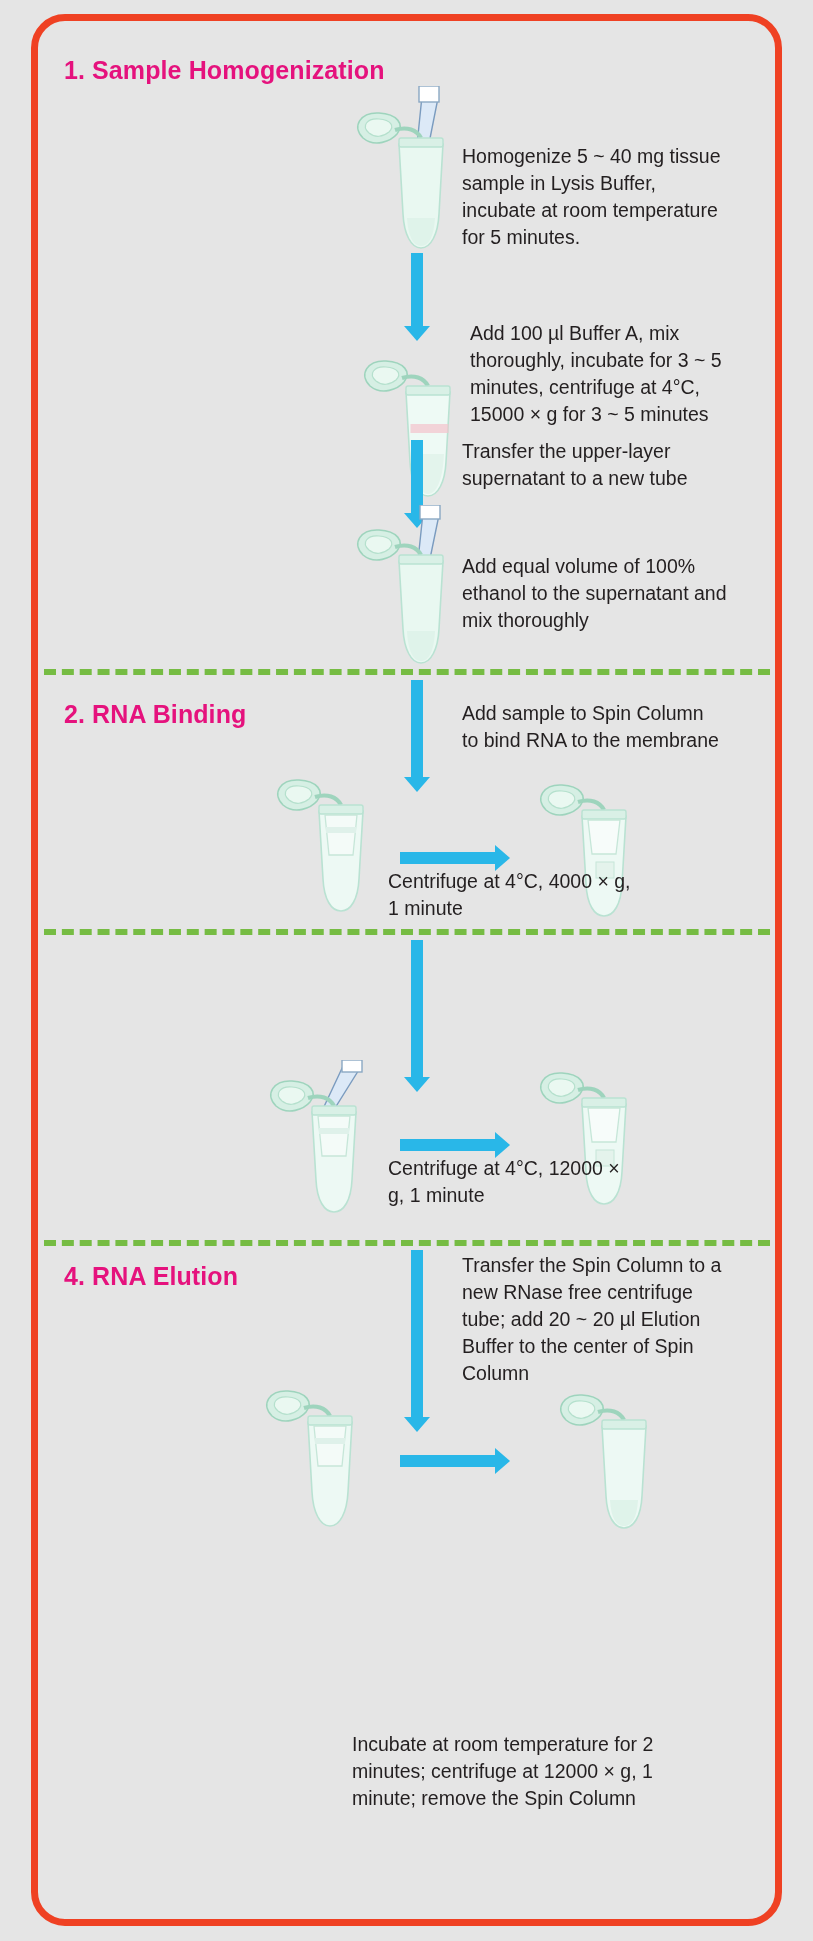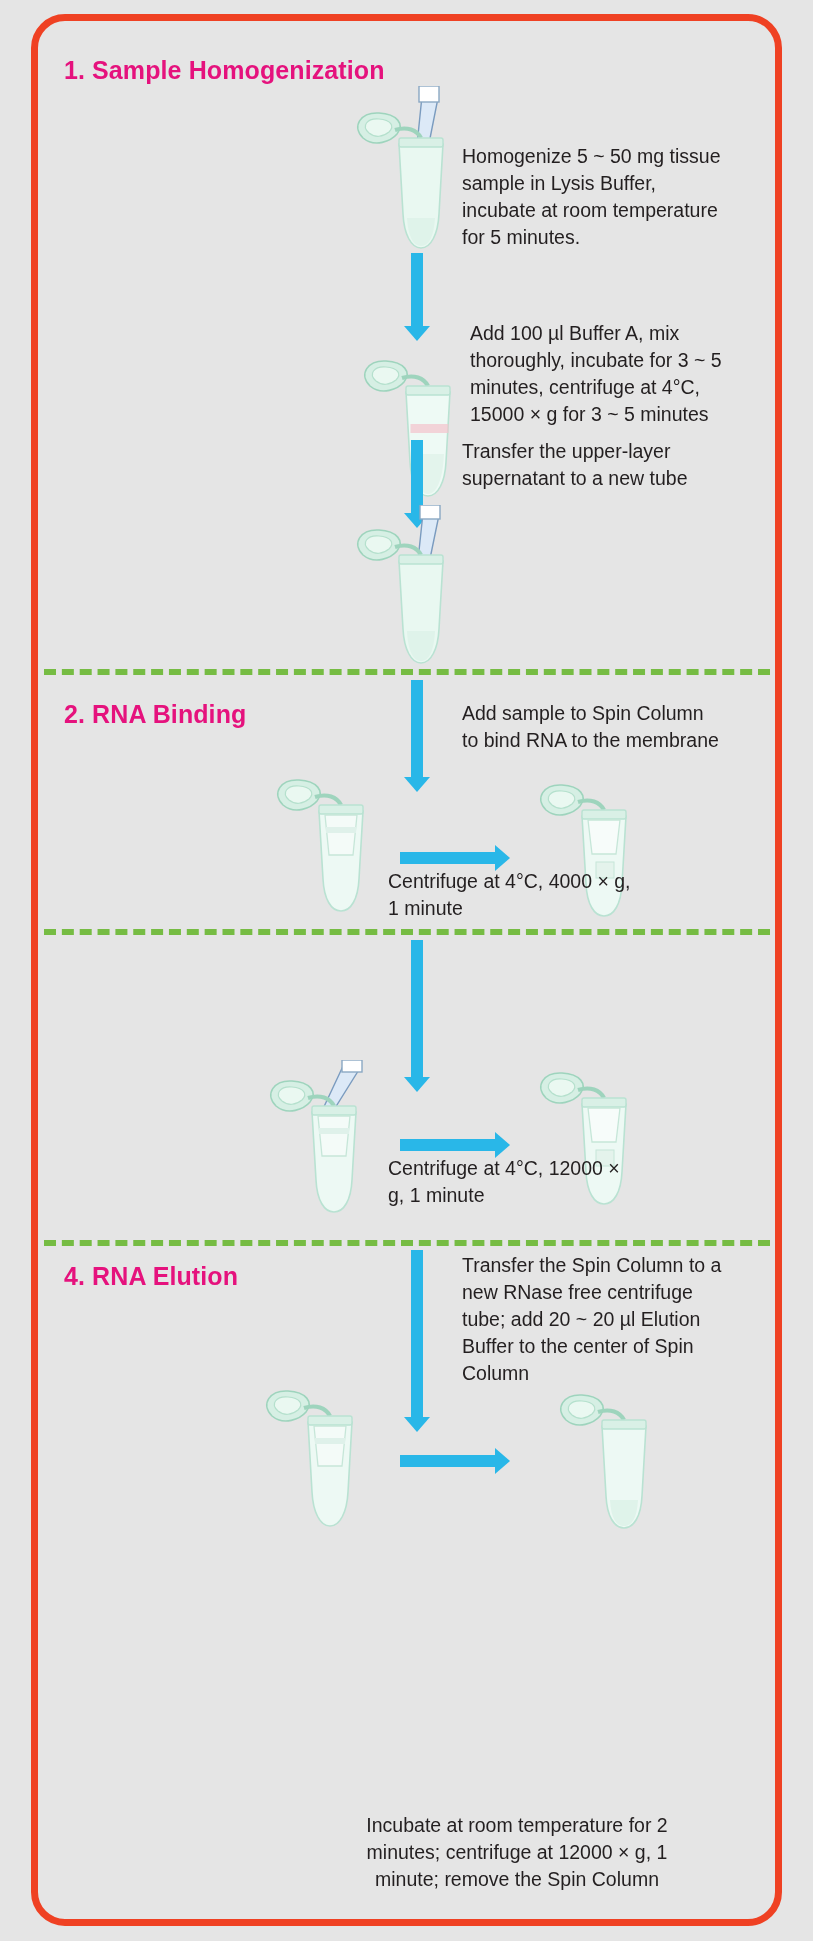--- a/index.html
+++ b/index.html
@@ -93,21 +93,21 @@
 </style>
 </head>
 <body>
 
 <div id="page">
 
   <div id="frame"></div>
 
   <div class="section-title" style="left:64px; top:56px;">1. Sample Homogenization</div>
 
-  <div class="body-text" style="left:462px; top:143px; width:268px;">Homogenize 5 ~ 50 mg tissue sample in Lysis Buffer, incubate at room temperature for 5 minutes.</div>
+  <div class="body-text" style="left:462px; top:143px; width:268px;">Homogenize 5 ~ 40 mg tissue sample in Lysis Buffer, incubate at room temperature for 5 minutes.</div>
 
   <svg class="tube-art" style="left:345px; top:86px;" width="120" height="180" viewBox="0 0 120 180">
 
     <polygon points="77,10 93,12 72,118 66,118" fill="#dce9f7" stroke="#7a9bbf" stroke-width="1.4"></polygon>
     <polygon points="68,96 80,96 72,118 66,118" fill="#8fbce0" stroke="#6d92b6" stroke-width="1"></polygon>
     <rect x="74" y="0" width="20" height="16" fill="#ffffff" stroke="#8aa8c4" stroke-width="1.4"></rect>
 
     <path d="M18,52 C6,40 16,26 34,27 C52,28 60,38 52,48 C46,55 30,62 18,52 Z" fill="#d6efe4" stroke="#9ed4bd" stroke-width="1.6"></path>
     <path d="M24,47 C16,40 22,32 34,33 C46,34 50,40 44,46 C38,51 30,52 24,47 Z" fill="#eaf8f1" stroke="#b5e0cd" stroke-width="1.2"></path>
     <path d="M50,44 C62,40 72,44 76,52" fill="none" stroke="#9ed4bd" stroke-width="4"></path>
@@ -147,20 +147,21 @@
     <polygon points="69,92 81,92 73,112 67,112" fill="#8fbce0" stroke="#6d92b6" stroke-width="1"></polygon>
     <rect x="75" y="0" width="20" height="14" fill="#ffffff" stroke="#8aa8c4" stroke-width="1.4"></rect>
     <path d="M18,50 C6,38 16,24 34,25 C52,26 60,36 52,46 C46,53 30,60 18,50 Z" fill="#d6efe4" stroke="#9ed4bd" stroke-width="1.6"></path>
     <path d="M24,45 C16,38 22,30 34,31 C46,32 50,38 44,44 C38,49 30,50 24,45 Z" fill="#eaf8f1" stroke="#b5e0cd" stroke-width="1.2"></path>
     <path d="M50,42 C62,38 72,42 76,50" fill="none" stroke="#9ed4bd" stroke-width="4"></path>
     <path d="M54,56 L98,56 L94,124 C93,144 86,158 76,158 C66,158 59,144 58,124 Z" fill="#e9f8f1" stroke="#b9e2d2" stroke-width="1.6"></path>
     <rect x="54" y="50" width="44" height="9" rx="2" fill="#d9f0e6" stroke="#b9e2d2" stroke-width="1.4"></rect>
     <path d="M62,126 C63,146 68,156 76,156 C84,156 89,146 90,126 Z" fill="#dff3ea"></path>
   </svg>
 
+  <div class="body-text" style="left:462px; top:553px; width:275px;">Add equal volume of  100% ethanol to the supernatant and mix thoroughly</div>
 
   <div class="divider" style="left:44px; top:669px; width:726px;"></div>
 
   <div class="section-title" style="left:64px; top:700px;">2. RNA Binding</div>
 
   <div class="v-arrow" style="left:404px; top:680px; height:112px;">
     <div class="shaft" style="height:97px;"></div>
     <div class="head" style="top:97px;"></div>
   </div>
 
@@ -261,15 +262,15 @@
 
   <svg class="tube-art" style="left:548px; top:1390px;" width="118" height="142" viewBox="0 0 118 142">
     <path d="M18,30 C6,18 16,4 34,5 C52,6 60,16 52,26 C46,33 30,40 18,30 Z" fill="#d6efe4" stroke="#9ed4bd" stroke-width="1.6"></path>
     <path d="M24,25 C16,18 22,10 34,11 C46,12 50,18 44,24 C38,29 30,30 24,25 Z" fill="#eaf8f1" stroke="#b5e0cd" stroke-width="1.2"></path>
     <path d="M50,22 C62,18 72,22 76,30" fill="none" stroke="#9ed4bd" stroke-width="4"></path>
     <path d="M54,36 L98,36 L94,106 C93,126 86,138 76,138 C66,138 59,126 58,106 Z" fill="#edf9f4" stroke="#b9e2d2" stroke-width="1.6"></path>
     <rect x="54" y="30" width="44" height="9" rx="2" fill="#d9f0e6" stroke="#b9e2d2" stroke-width="1.4"></rect>
     <path d="M62,110 C63,128 68,136 76,136 C84,136 89,128 90,110 Z" fill="#dff3ea"></path>
   </svg>
 
-  <div class="body-text" style="left:352px; top:1812px; width:330px; text-align:center;">Incubate at room temperature for 2 minutes; centrifuge at 12000 × g, 1 minute; remove the Spin Column</div>
+  <div class="body-text" style="left:352px; top:1731px; width:330px; text-align:left;">Incubate at room temperature for 2 minutes; centrifuge at 12000 × g, 1 minute; remove the Spin Column</div>
 
 </div>
 
 </body></html>

